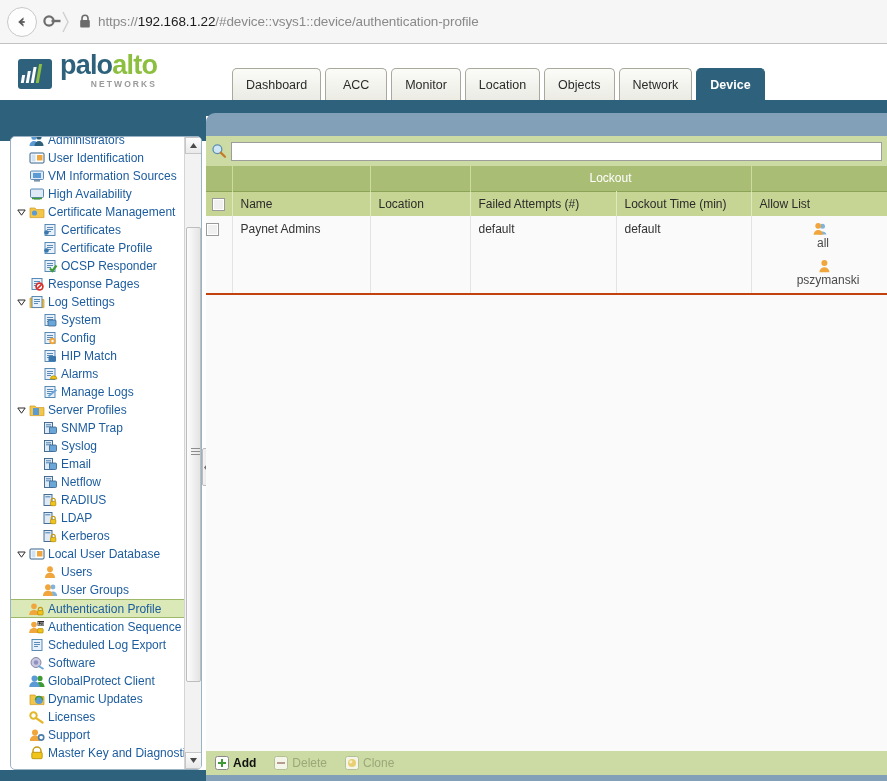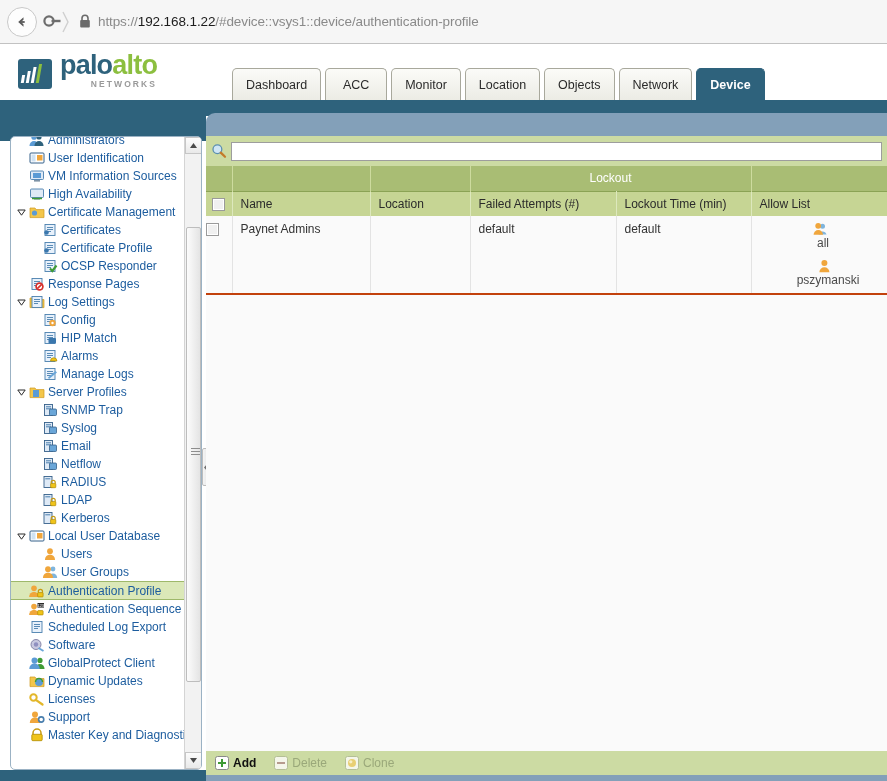--- a/index.html
+++ b/index.html
@@ -460,20 +460,32 @@
         <span class="tree-icon">
           <svg width="16" height="14" viewBox="0 0 16 14">
             <path d="M1 3 h5 l1.2 1.6 H15 v8 H1 Z" fill="#f3c64a" stroke="#cf9a1e" stroke-width="0.7"></path>
             <rect x="3" y="1.5" width="10" height="11" fill="#e8f1fb" stroke="#4a7fae" stroke-width="0.9"></rect>
             <rect x="5" y="4" width="6" height="0.9" fill="#4a7fae"></rect>
             <rect x="5" y="6" width="6" height="0.9" fill="#4a7fae"></rect>
             <rect x="5" y="8" width="4" height="0.9" fill="#4a7fae"></rect>
           </svg>
         </span>
         <span class="tree-label">Log Settings</span>
+      </div>
+      <div class="tree-item lvl1">
+        <span class="tree-icon">
+          <svg width="16" height="14" viewBox="0 0 16 14">
+            <rect x="3" y="1.5" width="10" height="11" fill="#e8f1fb" stroke="#4a7fae" stroke-width="0.9"></rect>
+            <rect x="5" y="4" width="6" height="0.9" fill="#4a7fae"></rect>
+            <rect x="5" y="6" width="6" height="0.9" fill="#4a7fae"></rect>
+            <rect x="5" y="8" width="4" height="0.9" fill="#4a7fae"></rect>
+            <rect x="6" y="7" width="8" height="6" rx="1" fill="#6aa6d8" stroke="#35618a" stroke-width="0.8"></rect>
+          </svg>
+        </span>
+        <span class="tree-label">System</span>
       </div>
       <div class="tree-item lvl1">
         <span class="tree-icon">
           <svg width="16" height="14" viewBox="0 0 16 14">
             <rect x="3" y="1.5" width="10" height="11" fill="#e8f1fb" stroke="#4a7fae" stroke-width="0.9"></rect>
             <rect x="5" y="4" width="6" height="0.9" fill="#4a7fae"></rect>
             <rect x="5" y="6" width="6" height="0.9" fill="#4a7fae"></rect>
             <rect x="5" y="8" width="4" height="0.9" fill="#4a7fae"></rect>
             <circle cx="10.5" cy="10" r="3.2" fill="#f0a63c"></circle>
             <circle cx="10.5" cy="10" r="1.2" fill="#ffffff"></circle>

